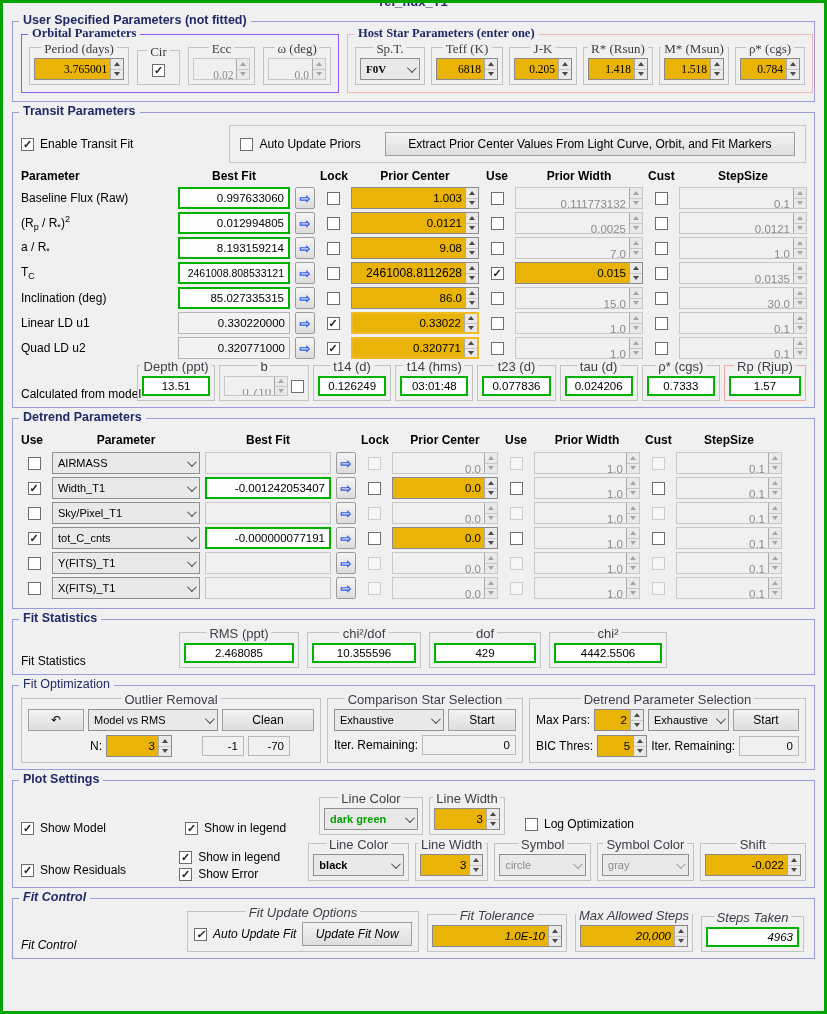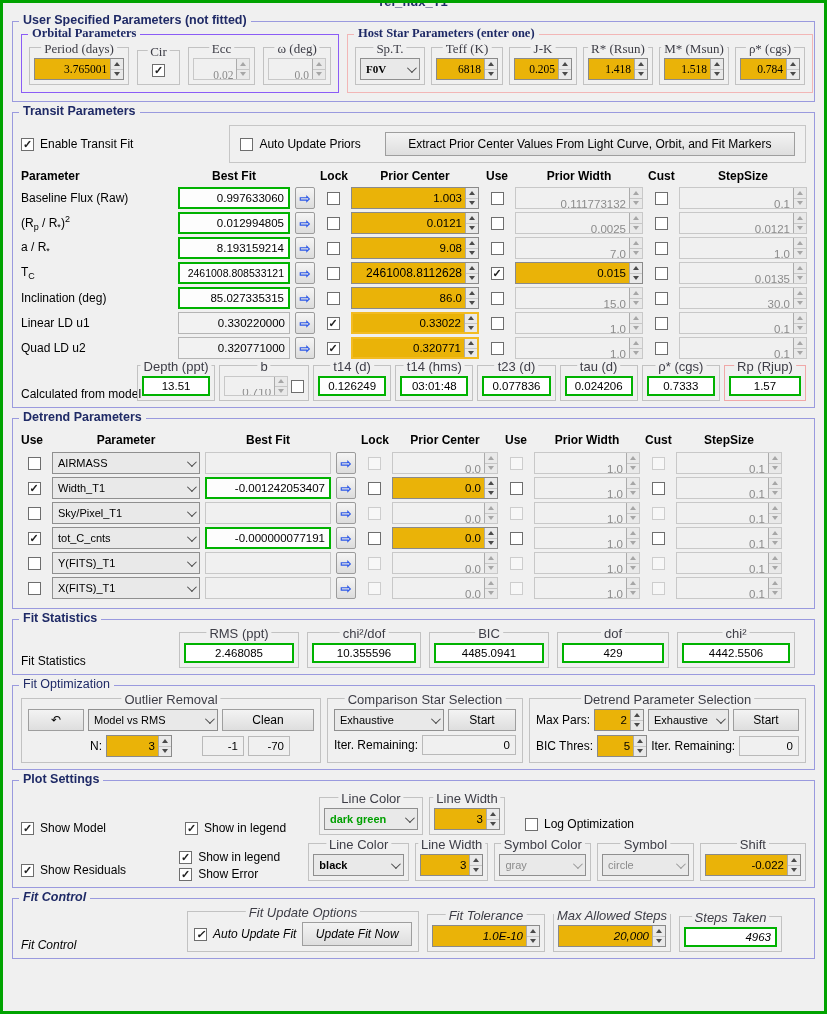--- a/index.html
+++ b/index.html
@@ -818,24 +818,20 @@
     <div class="row gap8" style="align-items:flex-end;">
       <div class="lbl" style="width:150px;">Fit Statistics</div>
       <div class="mini" style="width:120px;">
         <div class="mlabel">RMS (ppt)</div>
         <div class="gval">2.468085</div>
       </div>
       <div class="mini" style="width:114px;">
         <div class="mlabel">chi²/dof</div>
         <div class="gval">10.355596</div>
       </div>
-      <div class="mini" style="width:120px;">
-        <div class="mlabel">BIC</div>
-        <div class="gval">4485.0941</div>
-      </div>
       <div class="mini" style="width:112px;">
         <div class="mlabel">dof</div>
         <div class="gval">429</div>
       </div>
       <div class="mini" style="width:118px;">
         <div class="mlabel">chi²</div>
         <div class="gval">4442.5506</div>
       </div>
     </div>
   </div>
@@ -984,30 +980,30 @@
         <div class="mlabel">Line Width</div>
         <div class="sf">
             <span class="v">3</span>
             <span class="b">
               <span class="u"></span>
               <span class="d"></span>
             </span>
           </div>
       </div>
       <div class="mini" style="width:100px;">
+        <div class="mlabel">Symbol</div>
+        <div class="dd dis">
+            <span class="txt">circle</span>
+            <span class="chev"></span>
+          </div>
+      </div>
+      <div class="mini" style="width:100px;">
         <div class="mlabel">Symbol Color</div>
         <div class="dd dis">
             <span class="txt">gray</span>
-            <span class="chev"></span>
-          </div>
-      </div>
-      <div class="mini" style="width:100px;">
-        <div class="mlabel">Symbol</div>
-        <div class="dd dis">
-            <span class="txt">circle</span>
             <span class="chev"></span>
           </div>
       </div>
       <div class="mini" style="width:110px;">
         <div class="mlabel">Shift</div>
         <div class="sf">
             <span class="v">-0.022</span>
             <span class="b">
               <span class="u"></span>
               <span class="d"></span>
@@ -1026,21 +1022,21 @@
         <div class="row gap6">
           <span class="row">
             <span class="cb checked">
                 <span class="mk">✓</span>
               </span>
             <span class="cblab">Auto Update Fit</span>
           </span>
           <div class="btn" style="height:24px;flex:1;">Update Fit Now</div>
         </div>
       </div>
-      <div class="mini" style="width:118px;">
+      <div class="mini" style="width:140px;">
         <div class="mlabel">Fit Tolerance</div>
         <div class="sf">
             <span class="v">1.0E-10</span>
             <span class="b">
               <span class="u"></span>
               <span class="d"></span>
             </span>
           </div>
       </div>
       <div class="mini" style="width:118px;">

